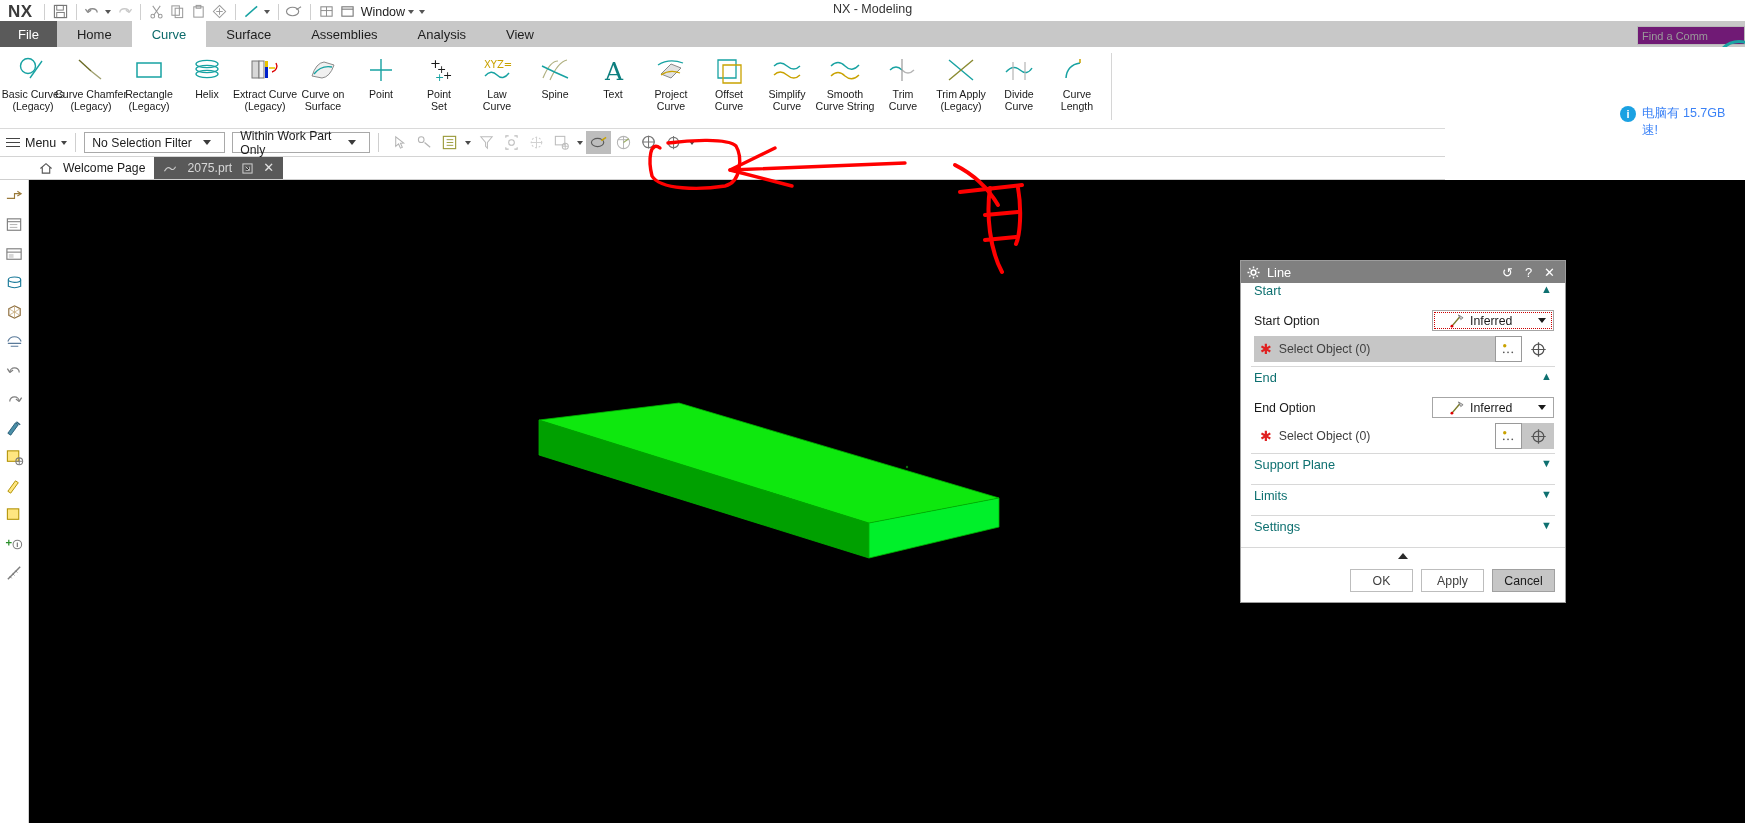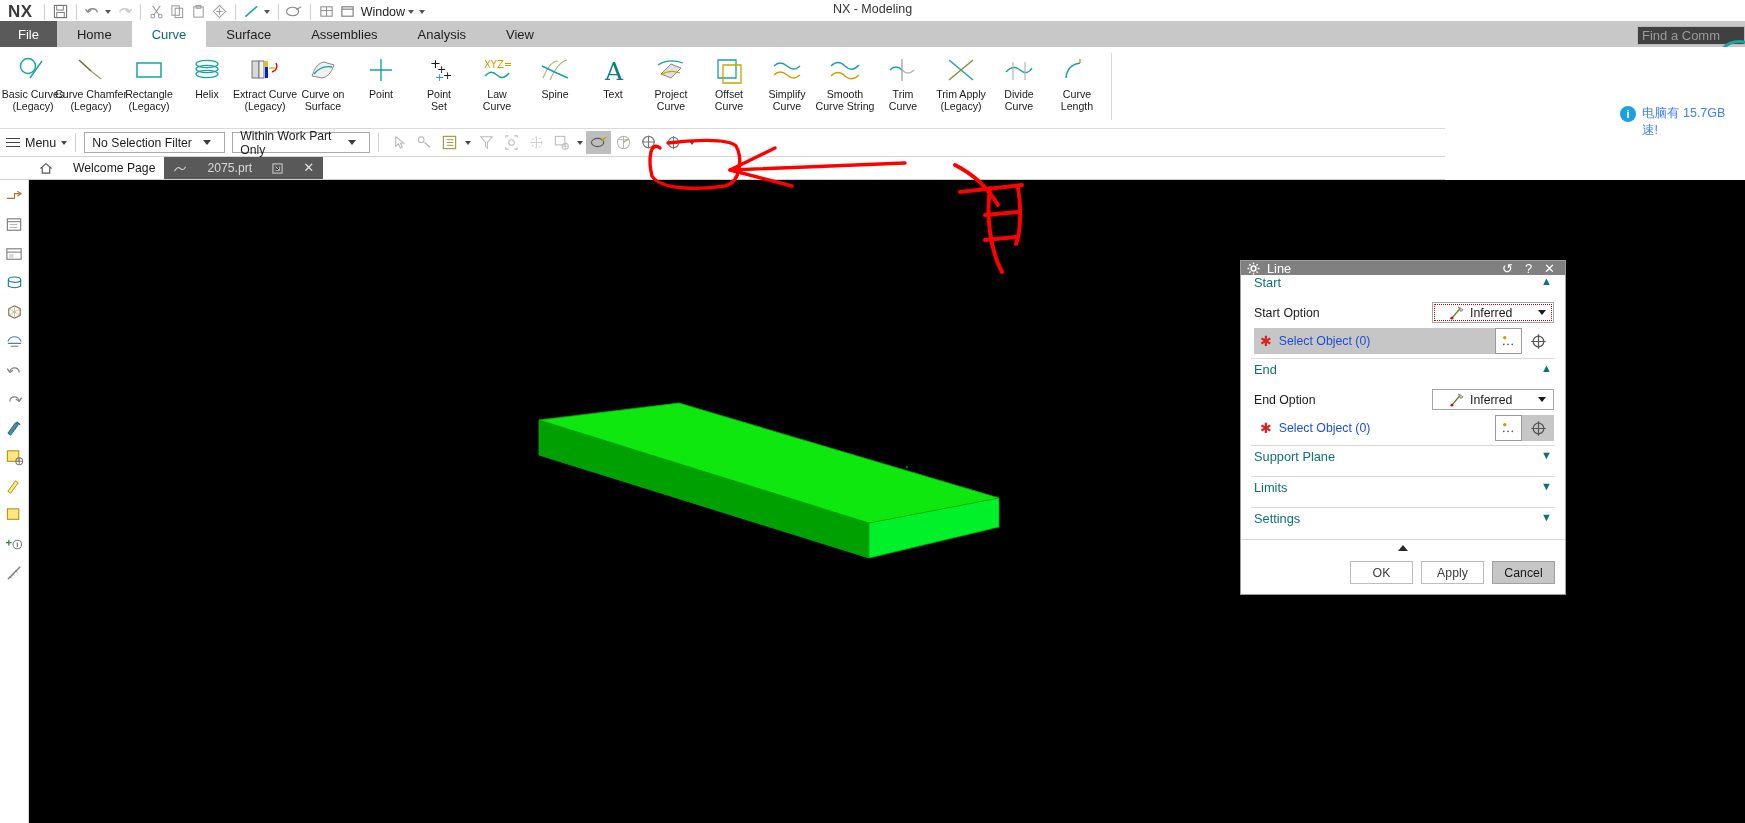--- a/index.html
+++ b/index.html
@@ -106,22 +106,22 @@
   }
   .rib-sep {
     width: 1px; align-self: stretch; margin: 6px 5px 8px 5px;
     background: #d6d6d6;
   }
 
   
   .find-cmd {
     position: absolute; right: 0; top: 26px;
     width: 108px; height: 19px;
-    border: 1px solid #b9b9b9; background: #404040;
-    font-size: 13px; color: #9a9a9a;
+    border: 1px solid #b9b9b9; background: #701a75;
+    font-size: 11px; color: #9a9a9a;
     display: flex; align-items: center; padding-left: 4px;
   }
   .big-circle {
     position: absolute; right: -18px; top: 40px;
     width: 48px; height: 48px; border-radius: 50%;
     border: 3px solid #1aa3a3;
   }
 
   
   .selbar {
@@ -179,21 +179,21 @@
   
   .doctabs {
     position: absolute; top: 157px; left: 0;
     width: 1612px; height: 23px;
     background: #ffffff;
     border-bottom: 1px solid #cfcfcf;
     display: flex; align-items: stretch;
     padding-left: 30px;
   }
   .dtab {
-    display: flex; align-items: center; gap: 20px;
+    display: flex; align-items: center; gap: 10px;
     padding: 0 9px; font-size: 12.2px; color: #1b1b1b;
     cursor: default;
   }
   .dtab.active { background: #595959; color: #d8d8d8; }
 
   
   .resbar {
     position: absolute; top: 180px; left: 0;
     width: 29px; height: 643px;
     background: #ffffff;
@@ -227,21 +227,21 @@
   
   .dlg {
     position: absolute; left: 1240px; top: 260px;
     width: 326px;
     background: #ffffff;
     border: 1px solid #9d9d9d;
     box-shadow: 0 1px 4px rgba(0,0,0,0.35);
     font-size: 12.3px;
   }
   .dlg-title {
-    height: 14px; background: #808080; color: #ffffff;
+    height: 22px; background: #808080; color: #ffffff;
     display: flex; align-items: center; padding: 0 6px;
   }
   .dlg-title .t-gear { margin-right: 7px; display: flex; }
   .dlg-title .t-txt { flex: 1; font-size: 12.8px; }
   .dlg-title .t-btn {
     width: 19px; height: 20px; margin-left: 2px;
     display: flex; align-items: center; justify-content: center;
     color: #fff; font-size: 13px; cursor: default;
   }
   .grp-hdr {
@@ -279,21 +279,21 @@
     display: flex; align-items: stretch;
     margin: 2px 11px 4px 13px;
   }
   .selrow .selbox {
     flex: 1; height: 26px; background: #c6c6c6;
     display: flex; align-items: center; padding-left: 6px;
     gap: 7px; cursor: default;
   }
   .selrow.plain .selbox { background: transparent; }
   .star { color: #e02020; font-size: 14px; line-height: 10px; }
-  .selrow .sel-lbl { color: #1d4ed8; font-size: 12.3px; }
+  .selrow .sel-lbl { color: #404040; font-size: 12.3px; }
   .minibtn {
     width: 27px; height: 26px; border: 1px solid #9a9a9a;
     background: #fff; display: flex; align-items: center;
     justify-content: center; cursor: default;
   }
   .crossbtn {
     width: 32px; height: 26px;
     display: flex; align-items: center; justify-content: center;
     cursor: default;
   }

